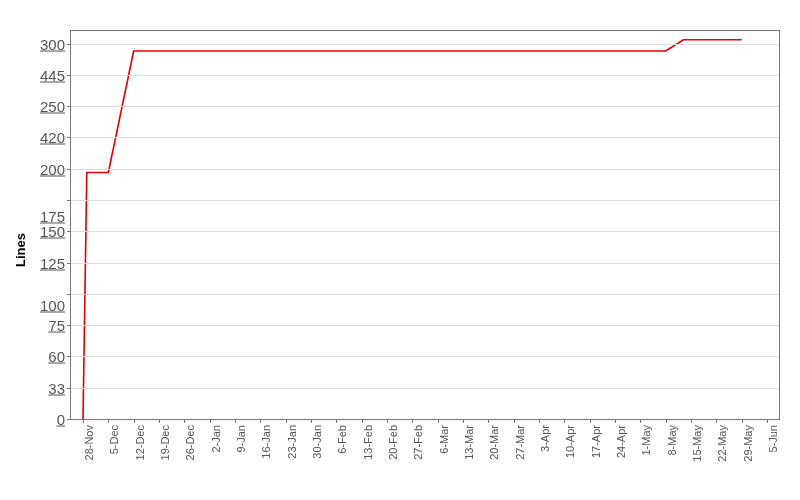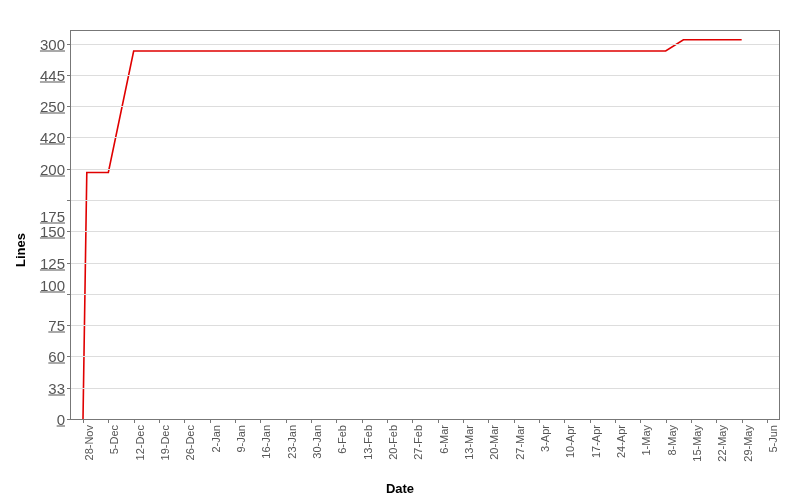--- a/index.html
+++ b/index.html
@@ -104,39 +104,38 @@
     width: 100%;
     height: 100%;
     overflow: visible;
   }
 </style>
 </head>
 <body>
 
 <div class="chart">
   <div class="ylabel">Lines</div>
-  <div class="xlabel">Date</div>
   <div class="plot" id="plot">
     <svg class="series" id="series-svg" preserveAspectRatio="none" viewBox="0 0 708 388">
         <path d="M12,388 L15.8,141.43225806451613 L37.33333333333333,141.43225806451613 L62.666666666666664,20.025806451612937 L88,20.025806451612937 L113.33333333333333,20.025806451612937 L138.66666666666666,20.025806451612937 L164,20.025806451612937 L189.33333333333331,20.025806451612937 L214.66666666666666,20.025806451612937 L240,20.025806451612937 L265.3333333333333,20.025806451612937 L290.66666666666663,20.025806451612937 L316,20.025806451612937 L341.3333333333333,20.025806451612937 L366.66666666666663,20.025806451612937 L392,20.025806451612937 L417.3333333333333,20.025806451612937 L442.6666666666667,20.025806451612937 L468,20.025806451612937 L493.33333333333337,20.025806451612937 L518.6666666666666,20.025806451612937 L544,20.025806451612937 L569.3333333333333,20.025806451612937 L594.6666666666666,20.025806451612937 L612.4,8.761290322580635 L620,8.761290322580635 L645.3333333333334,8.761290322580635 L670.6666666666666,8.761290322580635" fill="none" stroke="#e00000" stroke-width="1.6"></path>
       </svg>
   <div class="ytick-mark" style="top: 388px;"></div>
       <div class="ytick" style="top: 388px;">0</div>
       <div class="grid-h" style="top: 356.71px;"></div>
       <div class="ytick-mark" style="top: 356.71px;"></div>
       <div class="ytick" style="top: 356.71px;">33</div>
       <div class="grid-h" style="top: 325.419px;"></div>
       <div class="ytick-mark" style="top: 325.419px;"></div>
       <div class="ytick" style="top: 325.419px;">60</div>
       <div class="grid-h" style="top: 294.129px;"></div>
       <div class="ytick-mark" style="top: 294.129px;"></div>
       <div class="ytick" style="top: 294.129px;">75</div>
       <div class="grid-h" style="top: 262.839px;"></div>
       <div class="ytick-mark" style="top: 262.839px;"></div>
-      <div class="ytick" style="top: 254px;">100</div>
+      <div class="ytick" style="top: 274px;">100</div>
       <div class="grid-h" style="top: 231.548px;"></div>
       <div class="ytick-mark" style="top: 231.548px;"></div>
       <div class="ytick" style="top: 231.548px;">125</div>
       <div class="grid-h" style="top: 200.258px;"></div>
       <div class="ytick-mark" style="top: 200.258px;"></div>
       <div class="ytick" style="top: 200.258px;">150</div>
       <div class="grid-h" style="top: 168.968px;"></div>
       <div class="ytick-mark" style="top: 168.968px;"></div>
       <div class="ytick" style="top: 162px; margin-top: 23px;">175</div>
       <div class="grid-h" style="top: 137.677px;"></div>

